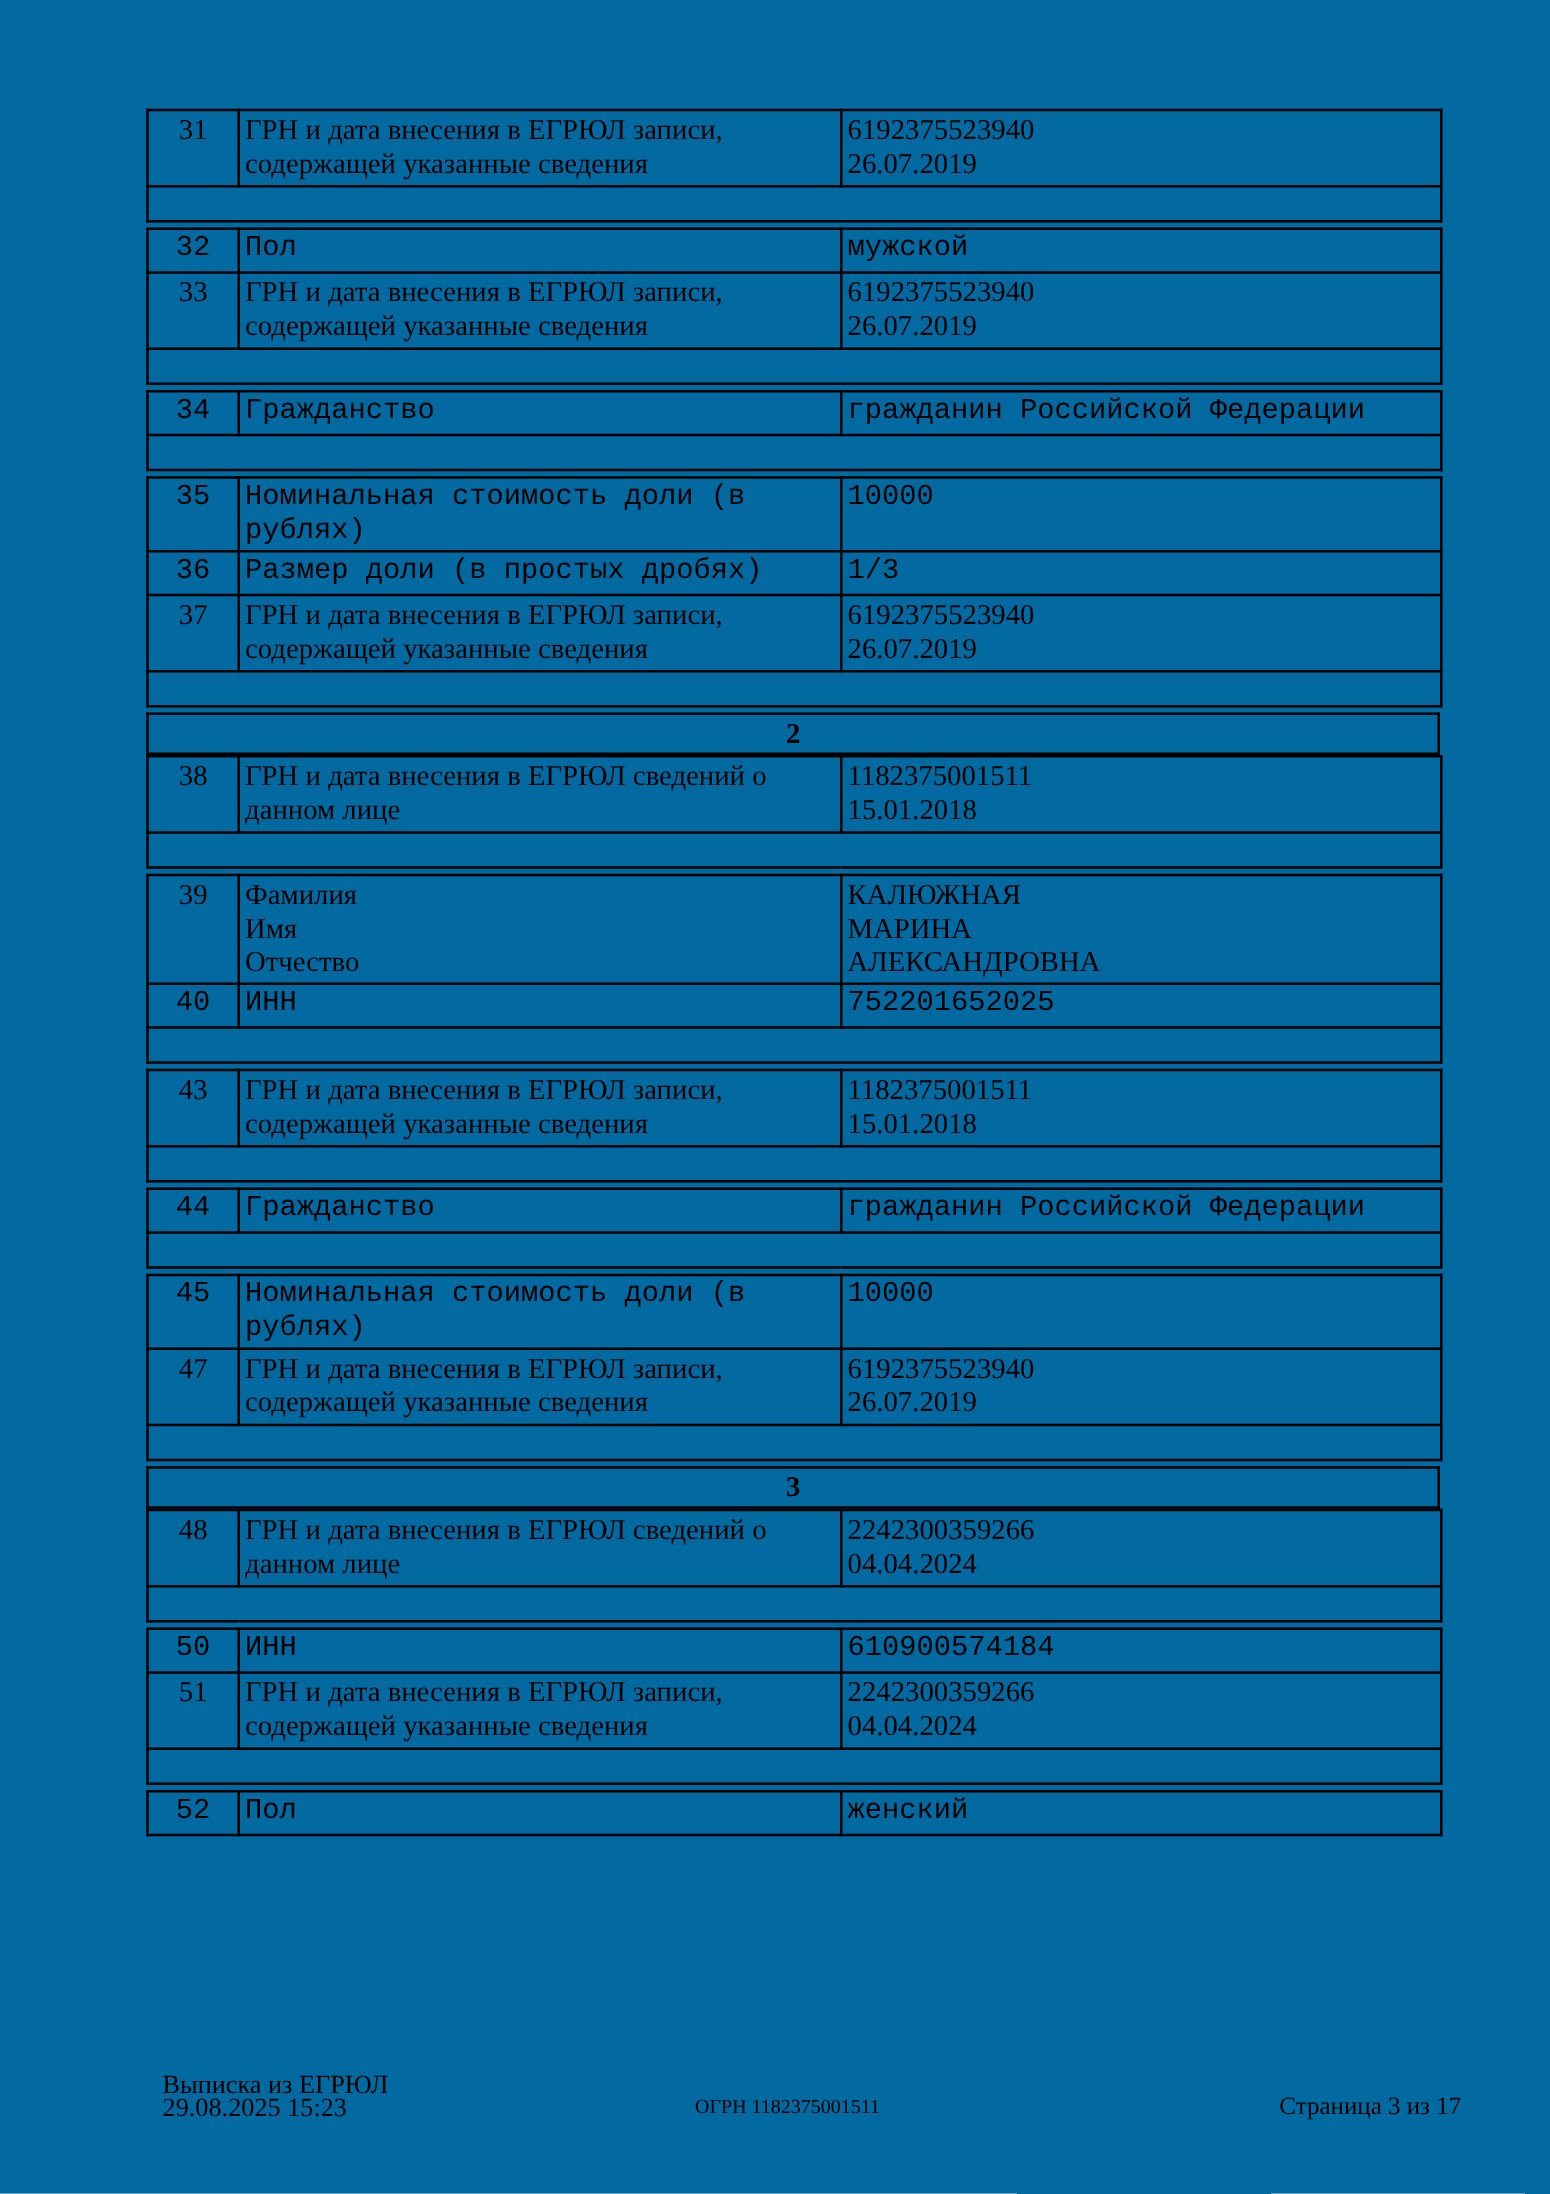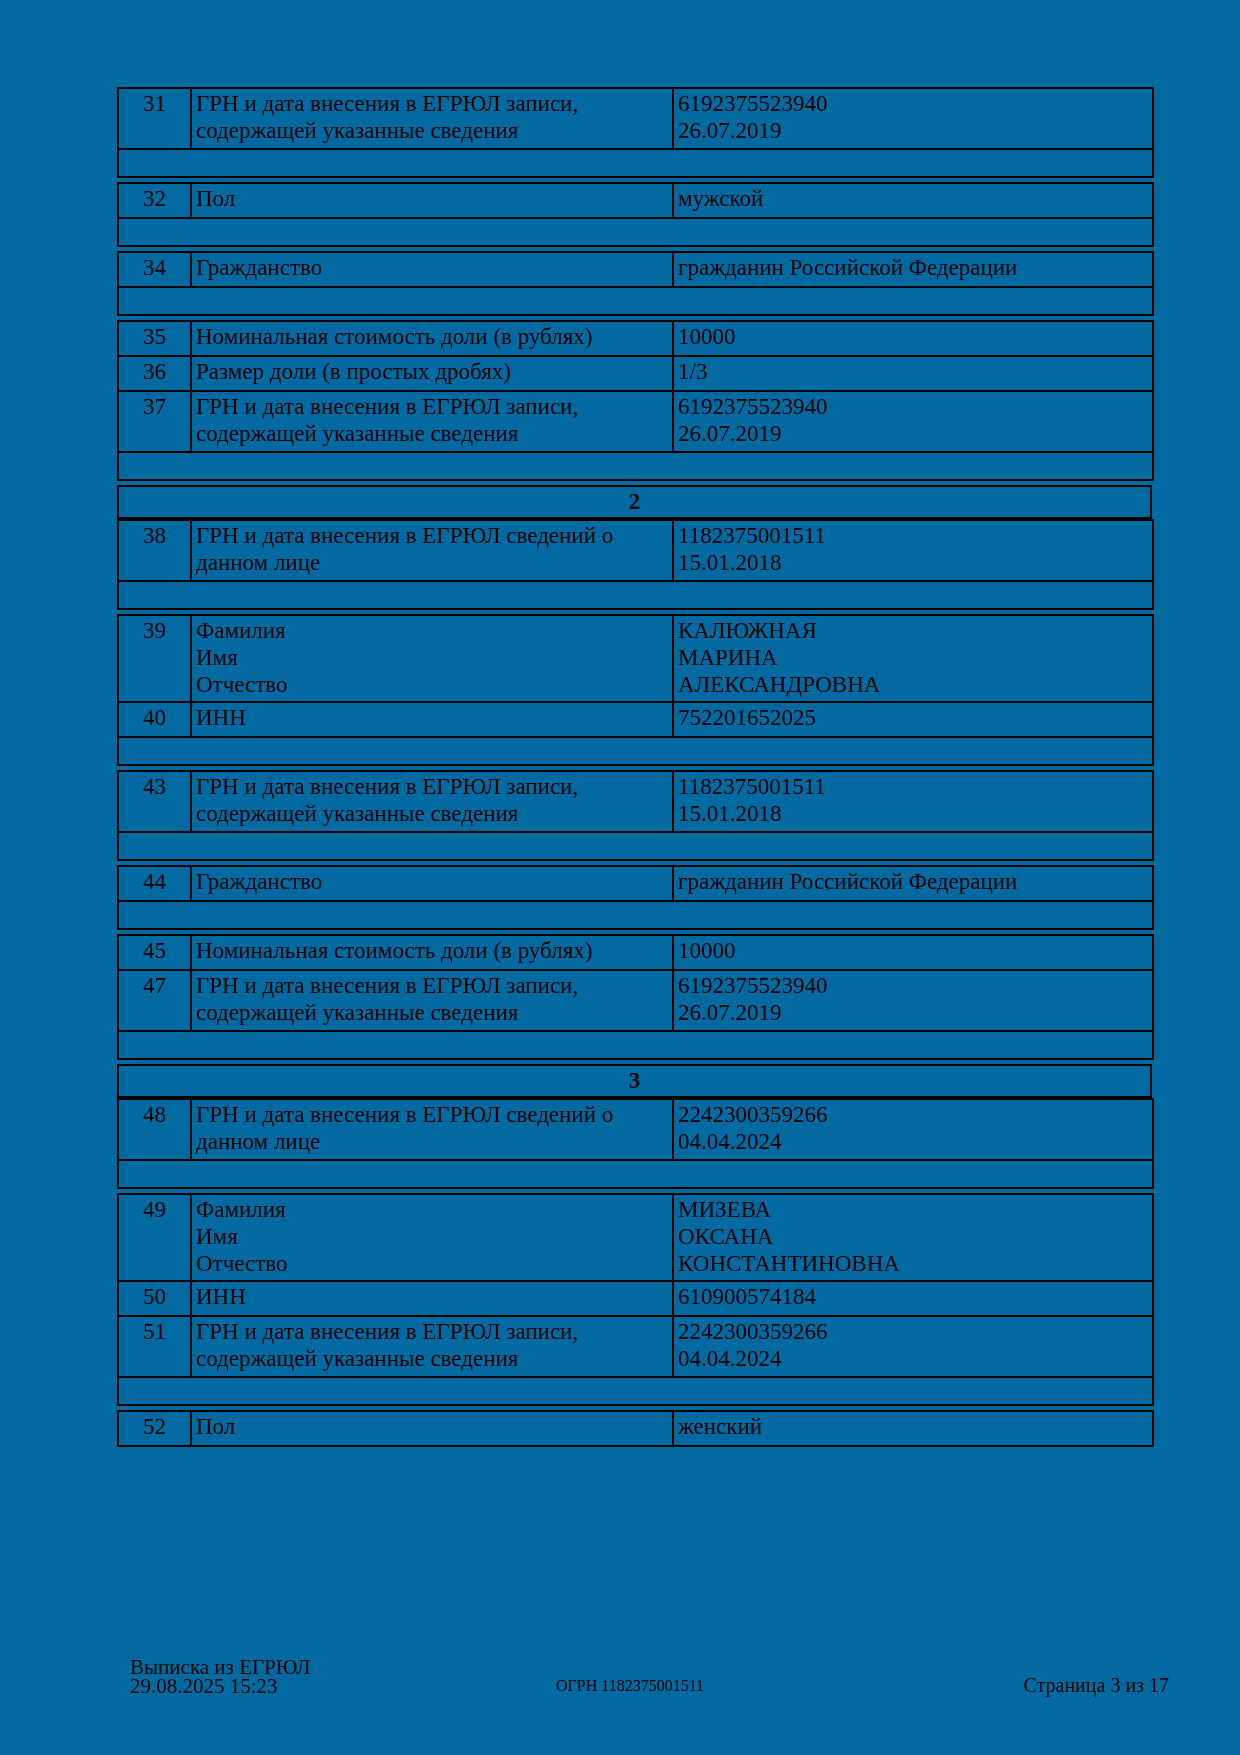--- a/index.html
+++ b/index.html
@@ -27,21 +27,21 @@
   table.tbl td{
     border:2px solid #000;
     vertical-align:top;
     font-size:23px;
     line-height:27px;
     padding:1px 4px 2px 4px;
     overflow:hidden;
     word-wrap:break-word;
   }
   td.c-num{text-align:center;padding-left:0;padding-right:0;}
-  tr.h1 td{height:30px;}
+  tr.h1 td{height:30px;font-family:Liberation Mono, monospace;}
   tr.h2 td{height:56px;}
   tr.h3 td{height:82px;}
   tr.spacer-row td{height:26px;padding:0;}
   td.c-section{
     text-align:center;
     font-weight:bold;
     height:25px;
     padding:0;
     line-height:27px;
   }
@@ -107,20 +107,31 @@
       <tbody>
           <tr class="h1">
         <td class="c-num">32</td>
         <td class="c-label">
               <div>Пол</div>
             </td>
         <td class="c-value">
               <div>мужской</div>
             </td>
       </tr>
+      <tr class="h2">
+        <td class="c-num">33</td>
+        <td class="c-label">
+          <div>ГРН и дата внесения в ЕГРЮЛ записи,</div>
+          <div>содержащей указанные сведения</div>
+        </td>
+        <td class="c-value">
+          <div>6192375523940</div>
+          <div>26.07.2019</div>
+        </td>
+      </tr>
       <tr class="spacer-row">
             <td colspan="3"></td>
           </tr>
     </tbody>
       </table>
 
     <table class="tbl">
       <colgroup>
           <col style="width:73px">
           <col style="width:482px">
@@ -362,33 +373,20 @@
     </tbody>
       </table>
 
     <table class="tbl">
       <colgroup>
           <col style="width:73px">
           <col style="width:482px">
           <col style="width:480px">
         </colgroup>
       <tbody>
-          <tr class="h3">
-        <td class="c-num">49</td>
-        <td class="c-label">
-          <div>Фамилия</div>
-          <div>Имя</div>
-          <div>Отчество</div>
-        </td>
-        <td class="c-value">
-          <div>МИЗЕВА</div>
-          <div>ОКСАНА</div>
-          <div>КОНСТАНТИНОВНА</div>
-        </td>
-      </tr>
       <tr class="h1">
         <td class="c-num">50</td>
         <td class="c-label">
               <div>ИНН</div>
             </td>
         <td class="c-value">
               <div>610900574184</div>
             </td>
       </tr>
       <tr class="h2">

